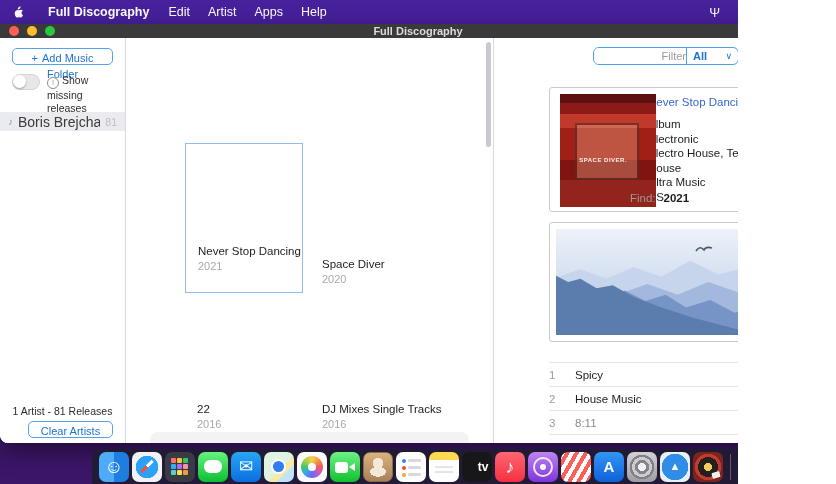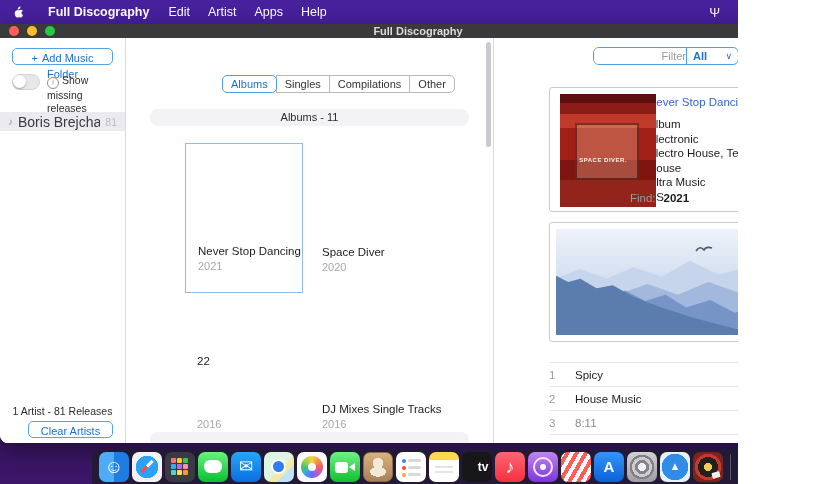--- a/index.html
+++ b/index.html
@@ -64,22 +64,22 @@
   .tabs{position:absolute;left:96px;top:37px;display:flex;}
   .tab{border:1px solid #b8b8bd;margin-left:-1px;padding:2px 8px;font-size:11px;color:#333;background:#fff;}
   .tab:first-child{margin-left:0;border-radius:5px 0 0 5px;}
   .tab:last-child{border-radius:0 5px 5px 0;}
   .tab.active{border:1px solid #4a9fe8;color:#1b72d0;position:relative;z-index:1;border-radius:5px;}
   .section-bar{position:absolute;left:24px;right:24px;top:71px;height:17px;background:#f3f3f5;border-radius:8px;
     text-align:center;font-size:11px;color:#2c2c2e;line-height:17px;}
   .album-cell{position:absolute;width:118px;height:150px;box-sizing:border-box;display:flex;flex-direction:column;
     justify-content:flex-end;padding:0 6px 20px 12px;}
   .album-cell.selected{border:1px solid #8fbcec;}
-  .cell-r1c1{left:59px;top:105px;} .cell-r1c2{left:184px;top:105px;}
-  .cell-r2c1{left:59px;top:262px;gap:48px;} .cell-r2c2{left:184px;top:262px;}
+  .cell-r1c1{left:59px;top:105px;} .cell-r1c2{left:184px;top:117px;}
+  .cell-r2c1{left:59px;top:262px;} .cell-r2c2{left:184px;top:262px;}
   .album-title{font-size:11.5px;color:#1c1c1e;white-space:nowrap;}
   .album-year{font-size:11px;color:#a8a8ad;margin-top:3px;}
   .next-bar{position:absolute;left:24px;right:24px;top:394px;height:16px;background:#f3f3f5;border-radius:8px;}
   .vscroll{position:absolute;top:4px;width:5px;height:105px;border-radius:2.5px;background:#c9c9cf;}
   .main .vscroll{right:2px;}
 
   
   .detail{position:relative;flex:1;}
   .detail .vscroll{right:2px;}
   .filter-group{position:absolute;left:99px;top:9px;width:146px;height:18px;border:1px solid #4a9fe8;border-radius:6px;
@@ -224,27 +224,20 @@
         <div class="artist-row">
           <span class="note-ic">♪</span>
           <span class="artist-name">Boris Brejcha</span>
           <span class="artist-count">81</span>
         </div>
         <div class="sb-summary">1 Artist - 81 Releases</div>
         <button class="btn-outline clear-artists">Clear Artists</button>
       </aside>
 
       <section class="main">
-        <div class="tabs">
-          <span class="tab active">Albums</span>
-          <span class="tab">Singles</span>
-          <span class="tab">Compilations</span>
-          <span class="tab">Other</span>
-        </div>
-        <div class="section-bar">Albums - 11</div>
 
         <div class="album-cell selected cell-r1c1">
           <div class="album-title">Never Stop Dancing</div>
           <div class="album-year">2021</div>
         </div>
         <div class="album-cell cell-r1c2">
           <div class="album-title">Space Diver</div>
           <div class="album-year">2020</div>
         </div>
         <div class="album-cell cell-r2c1">

